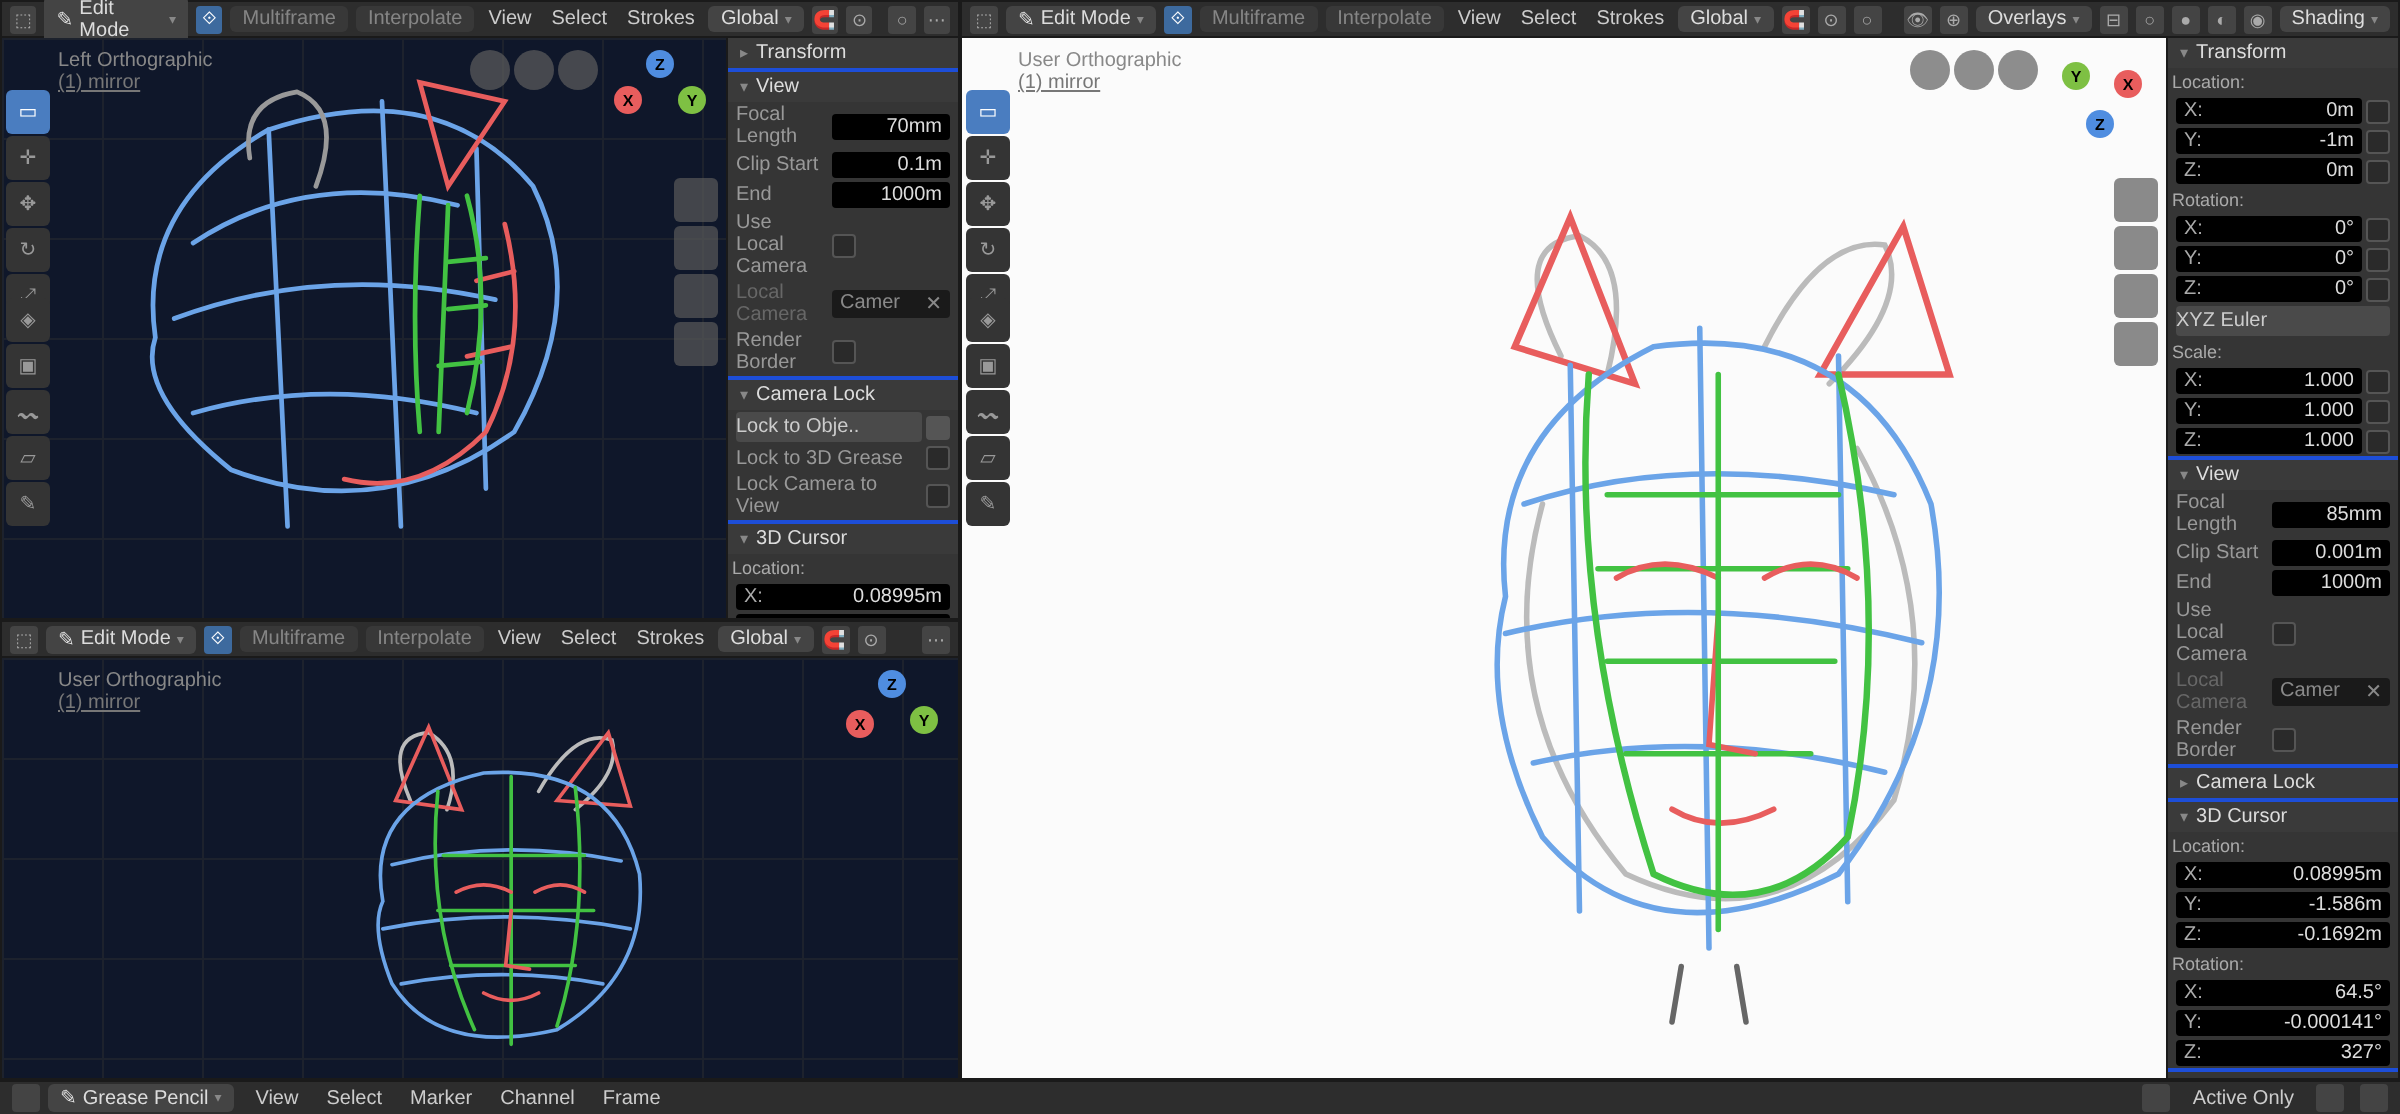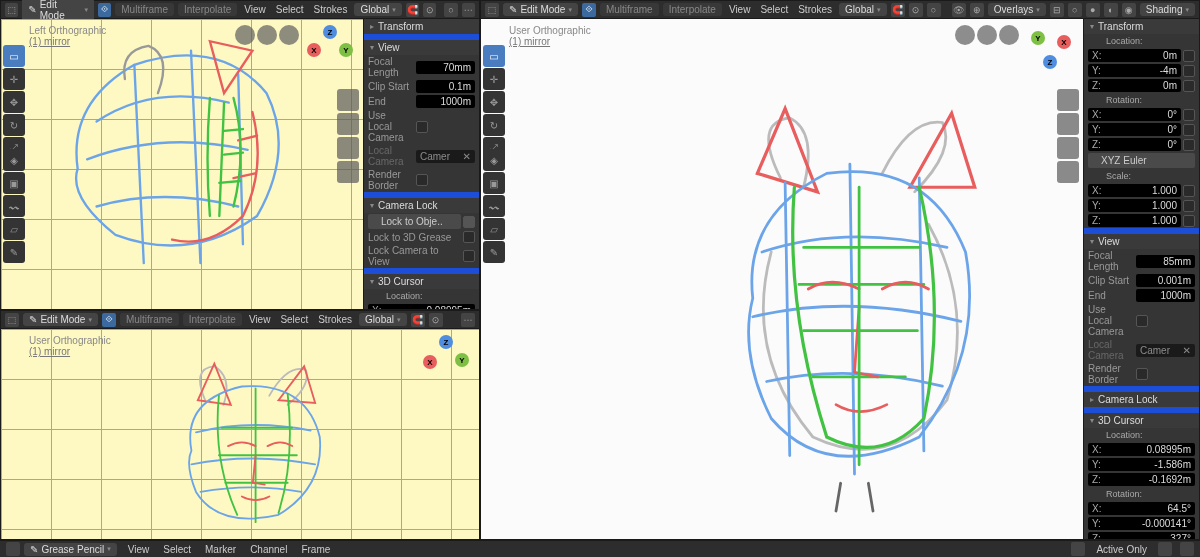--- a/index.html
+++ b/index.html
@@ -8,52 +8,52 @@
 .viewport { position: relative; background: #393939; border: 1px solid #1a1a1a; display: flex; flex-direction: column; }
 .vp-large { grid-column: 2; grid-row: 1 / span 2; }
 .vp-header { height: 18px; background: #2d2d2d; display: flex; align-items: center; gap: 4px; padding: 0 4px; border-bottom: 1px solid #1a1a1a; }
 .hdr-icon { width: 14px; height: 14px; background: #444; border-radius: 2px; display: inline-flex; align-items: center; justify-content: center; color: #aaa; font-size: 9px; }
 .hdr-icon.blue { background: #3d6a9e; color: #fff; }
 .hdr-dropdown { background: #444; border-radius: 3px; padding: 1px 6px; display: inline-flex; align-items: center; gap: 3px; color: #ddd; }
 .hdr-dropdown.faded { opacity: 0.5; }
 .hdr-text { color: #ccc; padding: 0 3px; }
 .chev { font-size: 7px; color: #888; }
 .spacer { flex: 1; }
-.vp-body { flex: 1; position: relative; background: #fef9c3; overflow: hidden; }
+.vp-body { flex: 1; position: relative; background: #0f172a; overflow: hidden; }
 .vp-body.white { background: #fbfbfb; }
 .grid-lines { position: absolute; inset: 0; background-image: linear-gradient(#333 1px, transparent 1px), linear-gradient(90deg, #333 1px, transparent 1px); background-size: 50px 50px; opacity: 0.4; }
 .overlay-text { position: absolute; top: 6px; left: 28px; font-size: 10px; color: #888; }
 .overlay-text .main { display: block; }
 .overlay-text .sub { color: #777; text-decoration: underline; }
 .toolbar-left { position: absolute; left: 2px; top: 26px; display: flex; flex-direction: column; gap: 1px; }
 .toolbar-left.second { top: 130px; }
 .tool-btn { width: 22px; height: 22px; background: #343434; border-radius: 3px; display: flex; align-items: center; justify-content: center; color: #999; }
 .tool-btn.active { background: #4a7dc0; color: #fff; }
 .gizmo-area { position: absolute; right: 8px; top: 6px; display: flex; align-items: flex-start; gap: 6px; }
 .gizmo-icons { display: flex; gap: 2px; }
 .gizmo-icons .g { width: 20px; height: 20px; background: #5e5e5e; border-radius: 10px; opacity: 0.7; }
 .nav-gizmo { width: 50px; height: 50px; position: relative; }
 .axis-ball { width: 14px; height: 14px; border-radius: 50%; position: absolute; font-size: 8px; display: flex; align-items: center; justify-content: center; color: #000; font-weight: bold; }
 .ax-x { background: #e85d5d; } .ax-y { background: #7ec043; } .ax-z { background: #4f8de0; }
 .side-icons { position: absolute; right: 4px; top: 70px; display: flex; flex-direction: column; gap: 2px; }
 .side-icons .s { width: 22px; height: 22px; background: #5a5a5a; border-radius: 3px; opacity: 0.7; }
 .sketch { position: absolute; pointer-events: none; }
 .n-panel { position: absolute; right: 0; top: 18px; bottom: 0; width: 116px; background: #353535; border-left: 1px solid #1a1a1a; overflow-y: auto; font-size: 9px; }
-.np-section { border-bottom: 6px solid #1d4ed8; }
+.np-section { border-bottom: 2px solid #1d4ed8; }
 .np-header { background: #3a3a3a; padding: 2px 6px; color: #ddd; display: flex; align-items: center; gap: 4px; }
 .np-header::before { content: '▾'; font-size: 8px; color: #888; }
 .np-header.collapsed::before { content: '▸'; }
 .np-row { display: flex; align-items: center; padding: 1px 4px; gap: 2px; }
 .np-label { width: 46px; text-align: left; color: #999; padding-right: 3px; font-size: 10px; }
 .np-field { flex: 1; background: #000000; border-radius: 2px; padding: 1px 4px; color: #ddd; text-align: right; font-size: 9px; display: flex; }
 .np-field .ax { width: 12px; text-align: left; color: #aaa; }
 .np-field .val { flex: 1; }
 .np-check { width: 12px; height: 12px; background: #2a2a2a; border: 1px solid #555; border-radius: 2px; }
-.np-btn { flex: 1; background: #4a4a4a; border-radius: 2px; padding: 2px 13px; text-align: center; color: #ccc; }
-.np-subhead { color: #aaa; padding: 2px 22px; font-size: 9px; }
+.np-btn { flex: 1; background: #4a4a4a; border-radius: 2px; padding: 2px 0; text-align: center; color: #ccc; }
+.np-subhead { color: #aaa; padding: 2px 2px; font-size: 9px; }
 .footer { grid-column: 1 / span 2; grid-row: 3; background: #2d2d2d; display: flex; align-items: center; padding: 0 6px; gap: 8px; border-top: 1px solid #1a1a1a; }
 .footer .seg { display: flex; align-items: center; gap: 4px; }
 .footer .icon { width: 14px; height: 14px; background: #444; border-radius: 2px; }
 </style>
 </head>
 <body>
 
 <div class="layout">
 
 <div class="viewport">
@@ -321,21 +321,21 @@
       <div class="np-row">
             <span class="np-field">
               <span class="ax">X:</span>
               <span class="val">0m</span>
             </span>
             <span class="np-check"></span>
           </div>
       <div class="np-row">
             <span class="np-field">
               <span class="ax">Y:</span>
-              <span class="val">-4m</span>
+              <span class="val">-1m</span>
             </span>
             <span class="np-check"></span>
           </div>
       <div class="np-row">
             <span class="np-field">
               <span class="ax">Z:</span>
               <span class="val">0m</span>
             </span>
             <span class="np-check"></span>
           </div>

